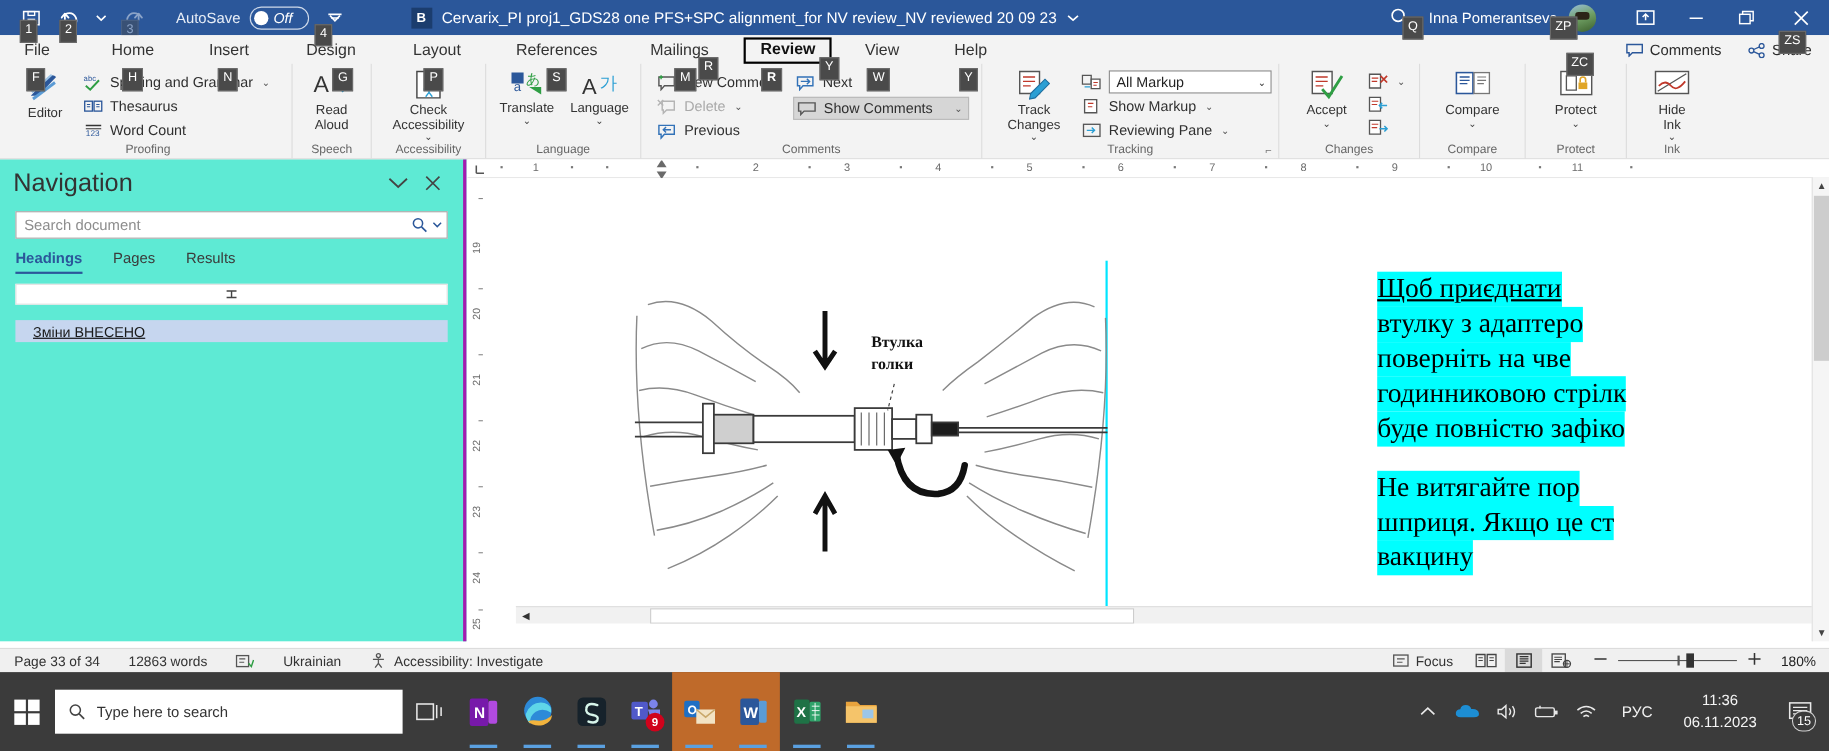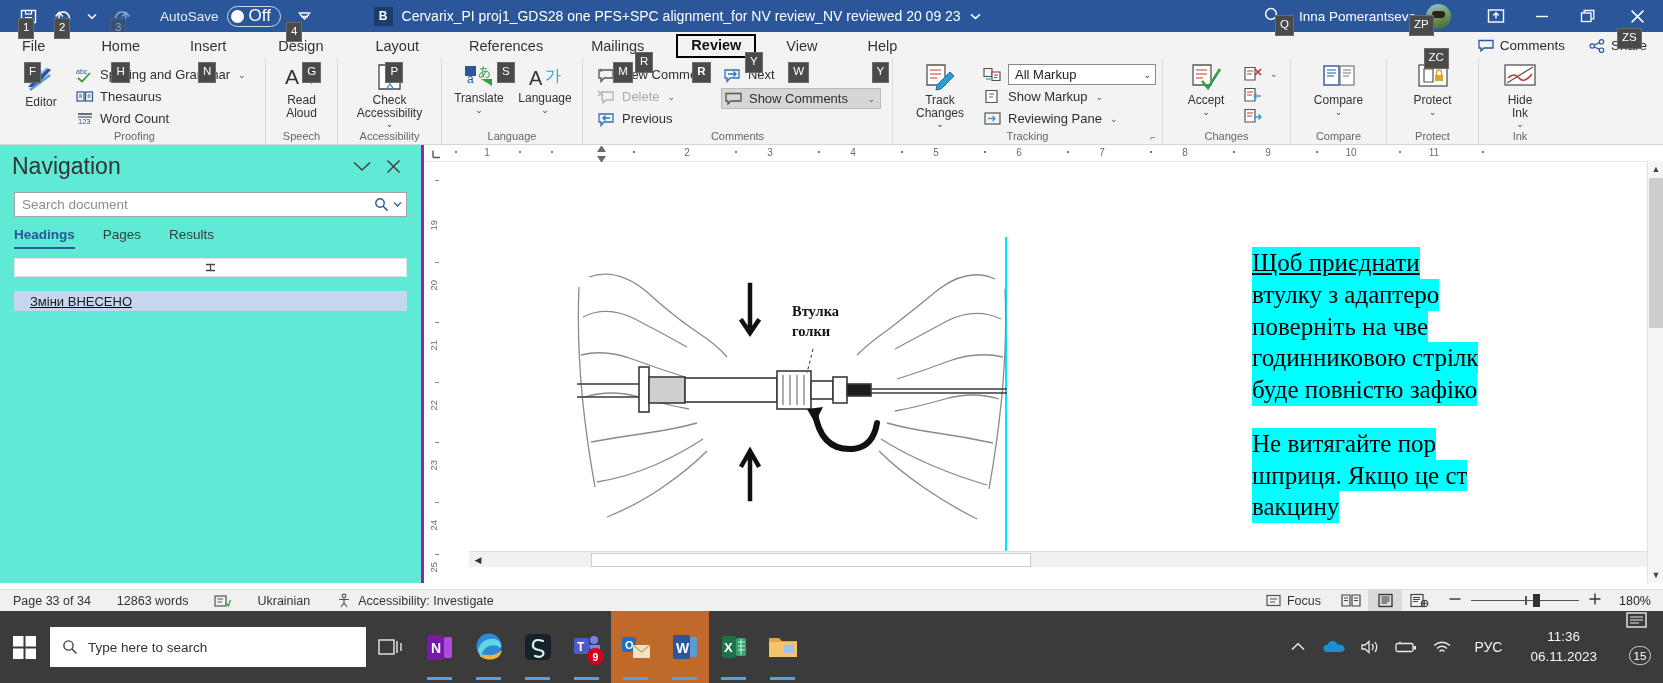--- a/index.html
+++ b/index.html
@@ -27,21 +27,21 @@
     display: flex; align-items: center; gap: 8px; margin-left: 22px;
     position: relative;
   }
   .autosave-label { font-size: 13.5px; color: #e8eef7; }
   .toggle {
     width: 54px; height: 21px; border-radius: 11px; border: 1.5px solid #cfdaea;
     background: #2b579a; display: flex; align-items: center; padding: 0 3px;
     gap: 5px;
   }
   .toggle .knob { width: 13px; height: 13px; border-radius: 50%; background: #fff; }
-  .toggle .tog-text { font-size: 17px; color: #fff; }
+  .toggle .tog-text { font-size: 13px; color: #fff; font-style: italic; }
   .qat-more { margin-left: 16px; display: flex; align-items: center; }
 
   .doctitle { display: flex; align-items: center; gap: 9px; margin-left: 62px; }
   .doc-badge {
     width: 19px; height: 19px; background: #1b3d6e; color: #fff; font-size: 12px;
     display: flex; align-items: center; justify-content: center; font-weight: bold;
   }
   .doc-name { font-size: 14px; color: #fff; white-space: nowrap; }
   .title-right {
     margin-left: auto; display: flex; align-items: center; height: 32px;
@@ -296,21 +296,21 @@
     background: #d0021b; color: #fff; font-size: 10.5px; display: flex; align-items: center;
     justify-content: center; font-weight: bold;
   }
   .tray { margin-left: auto; display: flex; align-items: center; height: 72px; }
   .tray-ic { width: 36px; height: 72px; display: flex; align-items: center; justify-content: center; color: #e9e9e9; }
   .tray-lang { color: #f2f2f2; font-size: 14px; padding: 0 14px; }
   .tray-clock {
     color: #f5f5f5; font-size: 13.5px; line-height: 1.45; text-align: center;
     padding: 0 14px; display: flex; flex-direction: column;
   }
-  .tray-notif { width: 52px; height: 72px; display: flex; align-items: flex-start; justify-content: center; position: relative; }
+  .tray-notif { width: 52px; height: 72px; display: flex; align-items: center; justify-content: center; position: relative; }
   .notif-count {
     position: absolute; right: 12px; bottom: 18px; min-width: 22px; height: 19px; border-radius: 10px;
     background: #3b3b3b; border: 1.5px solid #cfcfcf; color: #fff; font-size: 11.5px;
     display: flex; align-items: center; justify-content: center;
   }
 </style>
 </head>
 <body>
 
 <div id="app">

